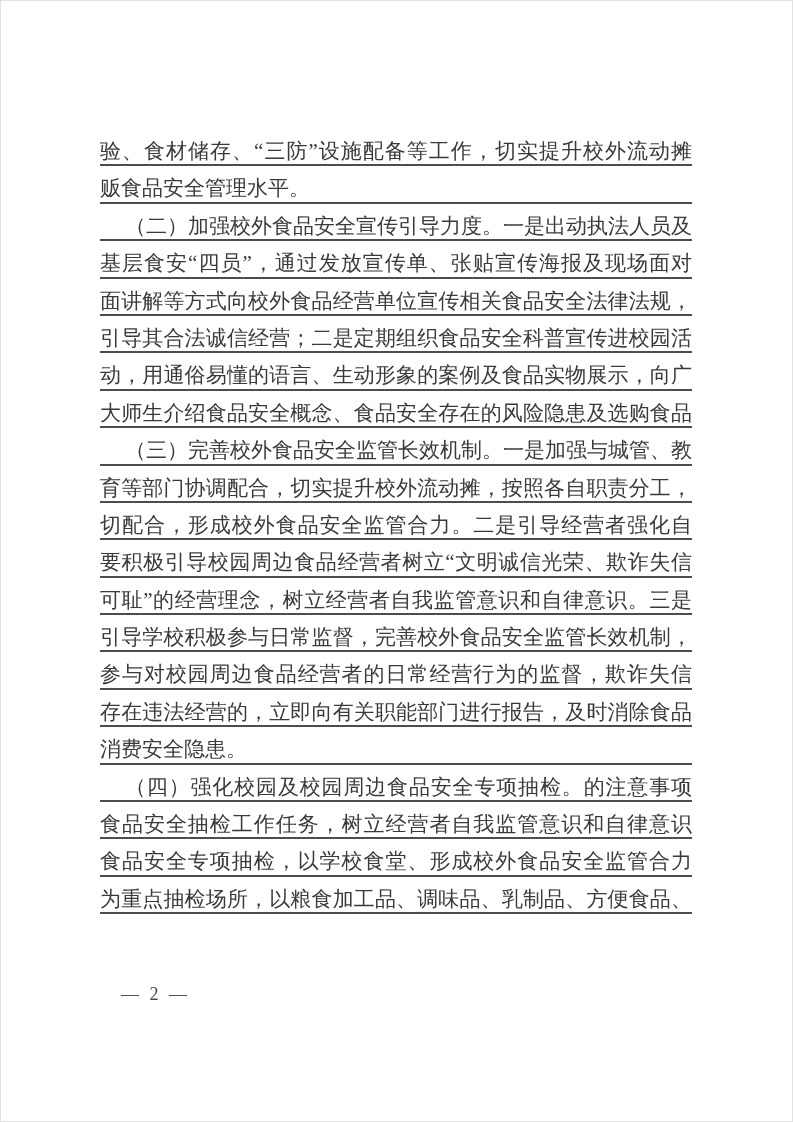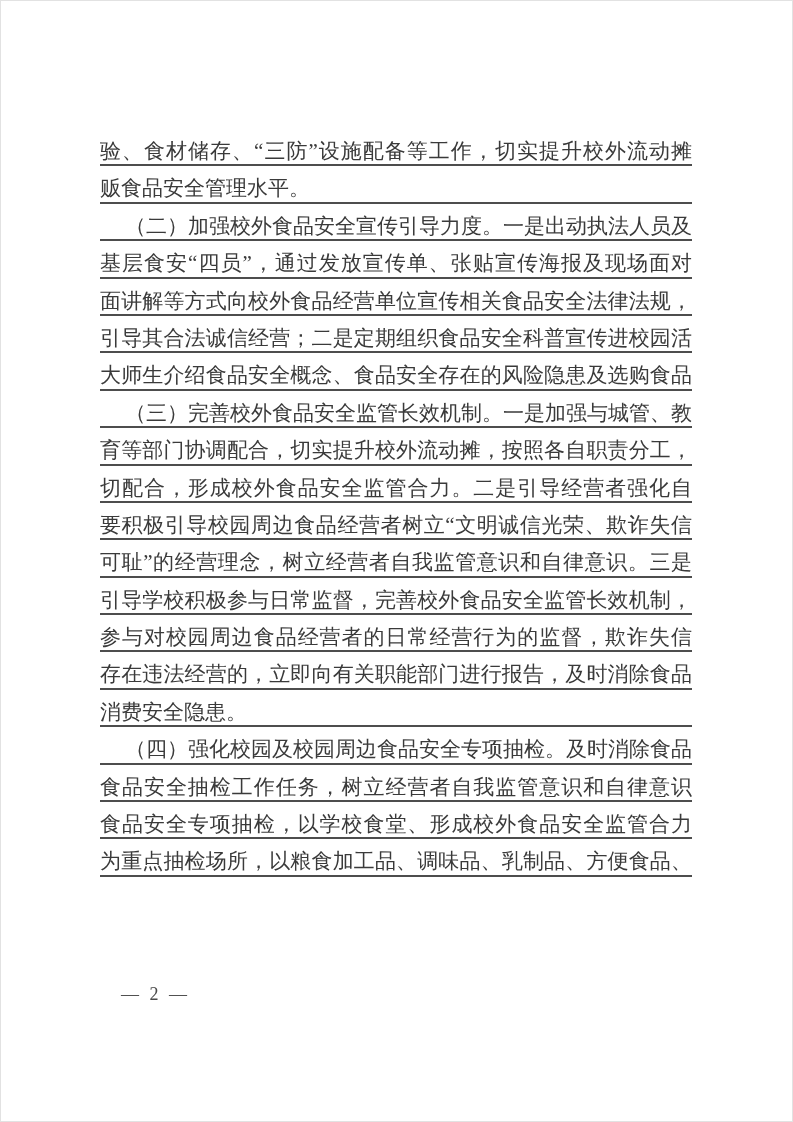--- a/index.html
+++ b/index.html
@@ -59,29 +59,30 @@
 <body>
 
 <div class="page">
   <div class="text-block">
     <div class="line full">验、食材储存、“三防”设施配备等工作，切实提升校外流动摊</div>
     <div class="line end">贩食品安全管理水平。</div>
     <div class="line full indent">（二）加强校外食品安全宣传引导力度。一是出动执法人员及</div>
     <div class="line full">基层食安“四员”，通过发放宣传单、张贴宣传海报及现场面对</div>
     <div class="line full">面讲解等方式向校外食品经营单位宣传相关食品安全法律法规，</div>
     <div class="line full">引导其合法诚信经营；二是定期组织食品安全科普宣传进校园活</div>
+    <div class="line full">动，用通俗易懂的语言、生动形象的案例及食品实物展示，向广</div>
     <div class="line full">大师生介绍食品安全概念、食品安全存在的风险隐患及选购食品</div>
     <div class="line full indent">（三）完善校外食品安全监管长效机制。一是加强与城管、教</div>
     <div class="line full">育等部门协调配合，切实提升校外流动摊，按照各自职责分工，密</div>
     <div class="line full">切配合，形成校外食品安全监管合力。二是引导经营者强化自律，</div>
     <div class="line full">要积极引导校园周边食品经营者树立“文明诚信光荣、欺诈失信</div>
     <div class="line full">可耻”的经营理念，树立经营者自我监管意识和自律意识。三是</div>
     <div class="line full">引导学校积极参与日常监督，完善校外食品安全监管长效机制，</div>
     <div class="line full">参与对校园周边食品经营者的日常经营行为的监督，欺诈失信</div>
     <div class="line full">存在违法经营的，立即向有关职能部门进行报告，及时消除食品</div>
     <div class="line end">消费安全隐患。</div>
-    <div class="line full indent">（四）强化校园及校园周边食品安全专项抽检。及时消除食品</div>
+    <div class="line full indent">（四）强化校园及校园周边食品安全专项抽检。的注意事项</div>
     <div class="line full">食品安全抽检工作任务，树立经营者自我监管意识和自律意识</div>
     <div class="line full">食品安全专项抽检，以学校食堂、形成校外食品安全监管合力</div>
     <div class="line full">为重点抽检场所，以粮食加工品、调味品、乳制品、方便食品、</div>
   </div>
   <div class="page-number">— 2 —</div>
 </div>
 
 </body></html>

